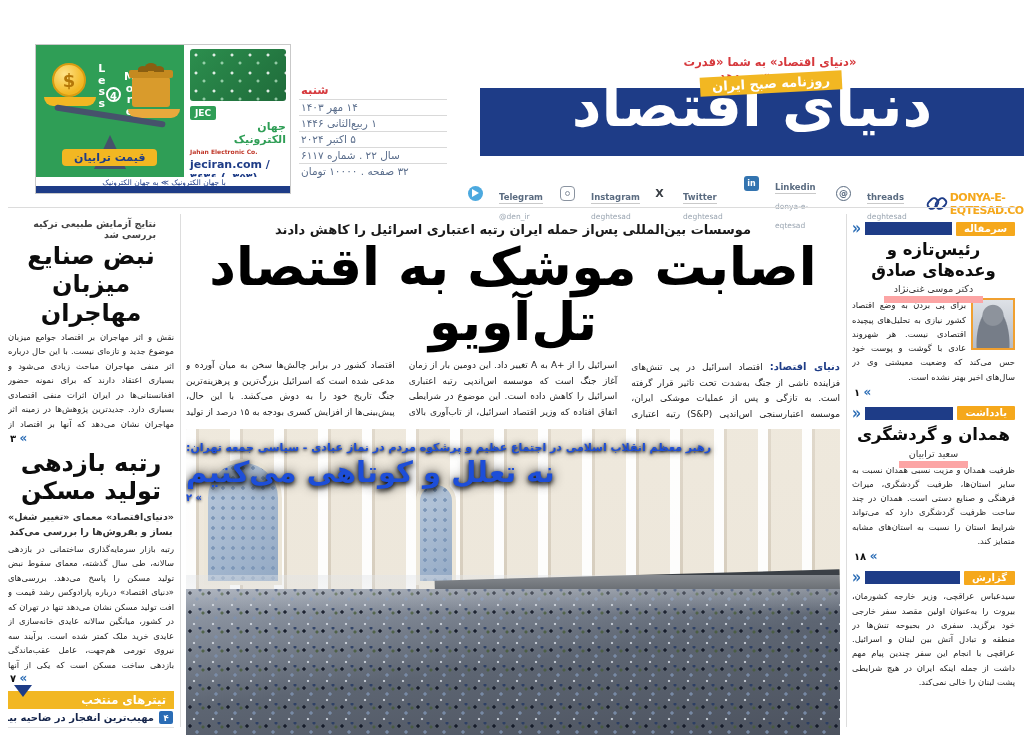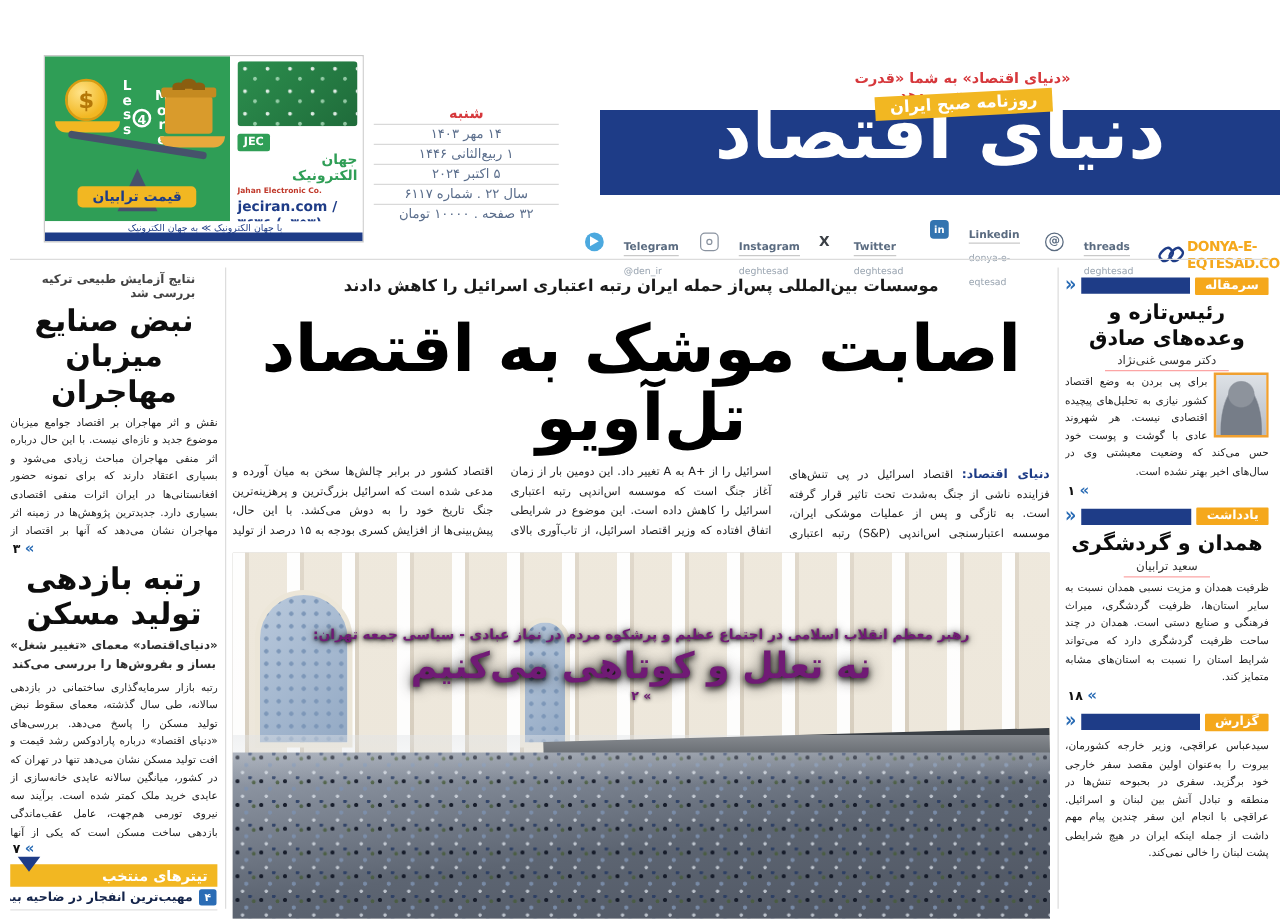--- a/index.html
+++ b/index.html
@@ -37,21 +37,21 @@
       background-size:18px 18px,18px 18px,100% 100%;border-radius:3px;}
   .ad-jec{display:inline-block;margin-top:4px;background:#2f9e56;color:#fff;font-weight:bold;font-size:9px;
       padding:2px 5px;border-radius:2px;}
   .ad-co-fa{display:inline-block;margin-left:21px;color:#2f9e56;font-weight:bold;font-size:11px;direction:rtl;}
   .ad-co-en{color:#c0392b;font-size:6px;font-weight:bold;margin-top:1px;}
   .ad-tel{margin-top:3px;color:#1e3c87;font-weight:bold;font-size:11px;direction:ltr;}
   .ad-foot{position:absolute;left:0;top:132px;width:256px;height:11px;background:#fff;
       font-size:7.5px;color:#1e3c87;text-align:center;direction:rtl;line-height:11px;}
   .ad-bar{position:absolute;left:0;bottom:0;width:256px;height:7px;background:#1e3c87;}
   .dateblock{position:absolute;left:299px;top:82px;width:148px;font-size:10.5px;color:#5b6e8c;}
-  .dateblock .row{border-bottom:1px solid #d9d9d9;padding:1px 2px 2px;text-align:center;}
+  .dateblock .row{border-bottom:1px solid #d9d9d9;padding:1px 2px 2px;text-align:left;}
   .dateblock .row:last-child{border-bottom:none;}
   .dateblock .wd{color:#d6383c;font-weight:bold;font-size:11.5px;}
   .mastband{position:absolute;left:480px;top:88px;width:544px;height:68px;background:#1e3c87;}
   .mastlogo{position:absolute;left:0;top:-16px;width:100%;text-align:center;color:#fff;
       font-size:58px;font-weight:bold;letter-spacing:-2px;white-space:nowrap;}
   .tagline{position:absolute;left:660px;top:55px;width:220px;text-align:center;color:#d6383c;
       font-weight:bold;font-size:11.5px;}
   .mbadge{position:absolute;left:700px;top:74px;background:#f2b722;color:#fff;font-weight:bold;
       font-size:13px;padding:2px 12px;transform:rotate(-3deg);z-index:3;}
   .social{position:absolute;left:468px;top:175px;width:552px;display:flex;align-items:center;
@@ -89,21 +89,21 @@
   .selhead .chev{position:absolute;left:6px;top:-6px;width:0;height:0;border:9px solid transparent;
       border-top:12px solid #1e3c87;}
   .selitem{display:flex;align-items:center;gap:5px;padding:2.5px 1px;border-bottom:1px solid #e2e2e2;}
   .selitem .pg{background:#2a6cb5;color:#fff;font-size:8.5px;font-weight:bold;min-width:14px;
       text-align:center;padding:1.5px 2px;border-radius:2px;}
   .selitem .lb{font-size:10px;font-weight:bold;color:#14244a;white-space:nowrap;}
   
   .center{position:absolute;left:186px;top:214px;width:654px;}
   .mkick{font-size:13px;font-weight:bold;color:#1a1a1a;text-align:center;margin-top:8px;}
   .mhead{font-size:52px;font-weight:bold;color:#000;text-align:center;letter-spacing:-2px;
-      line-height:1.05;margin-top:16px;}
+      line-height:1.05;margin-top:3px;}
   .mbody{column-count:3;column-gap:14px;font-size:9px;color:#222;text-align:justify;
       line-height:1.72;margin-top:9px;height:64px;overflow:hidden;}
   .leadmark{color:#1e3c87;font-weight:bold;font-size:10px;}
   
   .photo{position:relative;margin-top:7px;width:654px;height:336px;overflow:hidden;background:#ccc;border-radius:1px;}
   .arch{position:absolute;left:0;top:0;right:0;height:168px;
      background:
        repeating-linear-gradient(90deg,rgba(255,255,255,.95) 0 10px,rgba(208,198,182,.55) 10px 13px,rgba(238,232,220,.95) 13px 44px),
        linear-gradient(#f4efe5,#dcd4c4);}
   .tile{position:absolute;background:
@@ -117,35 +117,35 @@
      background:
        radial-gradient(circle at 4px 4px,rgba(18,24,38,.95) 1.4px,transparent 1.9px),
        radial-gradient(circle at 11px 10px,rgba(125,145,175,.85) 1.4px,transparent 1.9px),
        radial-gradient(circle at 17px 5px,rgba(72,92,60,.85) 1.3px,transparent 1.8px),
        radial-gradient(circle at 8px 16px,rgba(222,228,236,.75) 1.1px,transparent 1.6px),
        radial-gradient(circle at 14px 1px,rgba(38,58,98,.85) 1.3px,transparent 1.8px),
        linear-gradient(172deg,#99a1ae,#5d6572 45%,#474d59);
      background-size:19px 19px,19px 19px,19px 19px,19px 19px,19px 19px,100% 100%;}
   .crowdfade{position:absolute;left:0;right:0;bottom:150px;height:40px;
      background:linear-gradient(rgba(225,228,232,.45),rgba(225,228,232,0));}
-  .cap{position:absolute;left:0;right:0;top:12px;text-align:center;color:#701a75;z-index:5;margin-top:47px;}
+  .cap{position:absolute;left:0;right:0;top:12px;text-align:left;color:#1d4ed8;z-index:5;}
   .cap .ck{font-size:11px;font-weight:bold;text-shadow:0 1px 3px rgba(0,0,0,.95),0 0 7px rgba(0,0,0,.75);}
   .cap .cl{font-size:29px;font-weight:bold;line-height:1.3;letter-spacing:-1px;
       text-shadow:0 2px 5px rgba(0,0,0,.95),0 0 12px rgba(0,0,0,.85);}
   .cap .cp{direction:ltr;unicode-bidi:embed;font-size:10px;font-weight:bold;text-shadow:0 1px 3px rgba(0,0,0,.9);}
   
   .rightcol{position:absolute;left:852px;top:214px;width:163px;height:516px;overflow:hidden;}
   .sechead{display:flex;align-items:center;gap:4px;height:15px;margin-top:7px;}
   .sechead .lbl{background:#f5a81c;color:#fff;font-size:10px;font-weight:bold;padding:1px 8px 2px;border-radius:1px;}
   .sechead .bar{flex:1;height:13px;background:#1e3c87;}
   .sechead .mk{color:#2a6cb5;font-size:14px;font-weight:bold;line-height:13px;transform:scaleY(1.2);}
   .rtitle{font-size:16.5px;font-weight:bold;color:#0c0c0c;text-align:center;letter-spacing:-0.5px;
       line-height:1.25;margin-top:4px;}
   .rauthor{font-size:9.5px;color:#333;text-align:center;margin-top:2px;}
-  .rauthor span{border-bottom:1px solid #fca5a5;padding:0 10px 2px;}
+  .rauthor span{border-bottom:7px solid #fca5a5;padding:0 10px 2px;}
   .rbody{font-size:8.4px;color:#222;text-align:justify;line-height:1.7;margin-top:4px;}
   .rphoto{float:right;width:44px;height:52px;margin-left:5px;margin-bottom:2px;border:2px solid #f0a030;
      background:
        radial-gradient(circle at 50% 32%,#8d939c 10px,transparent 11px),
        radial-gradient(ellipse at 50% 92%,#767d88 16px,transparent 17px),
        linear-gradient(#dde1e6,#b6bcc5);}
 </style>
 </head>
 <body>
 

